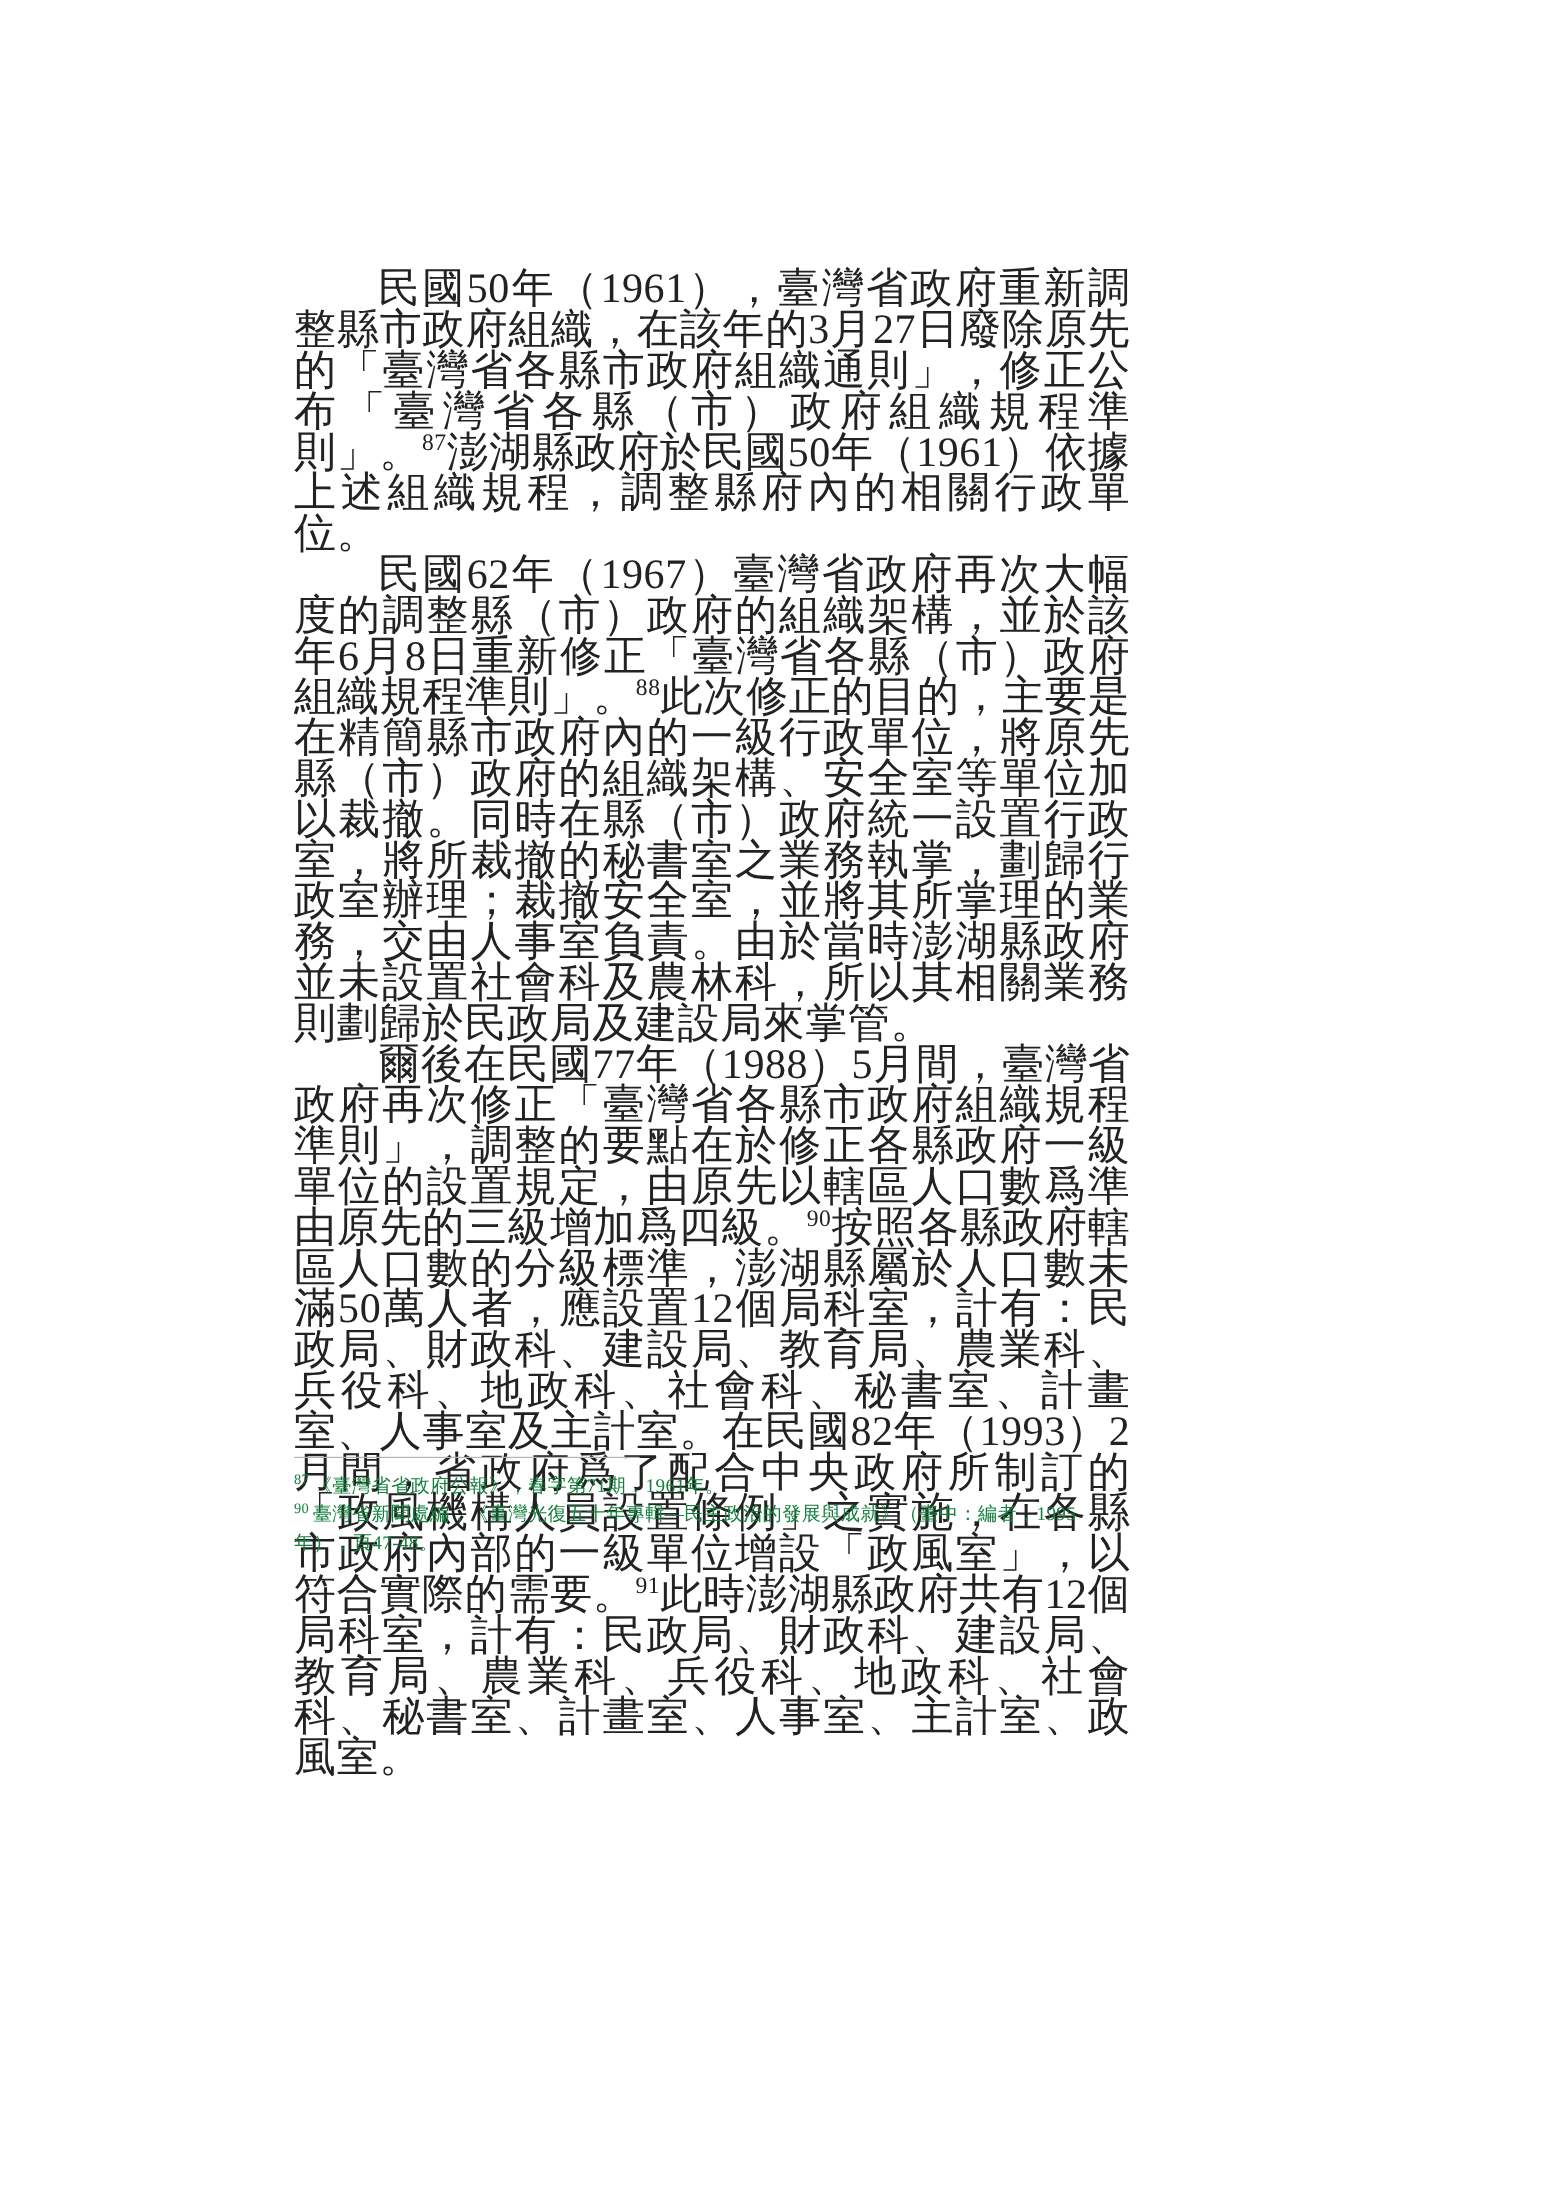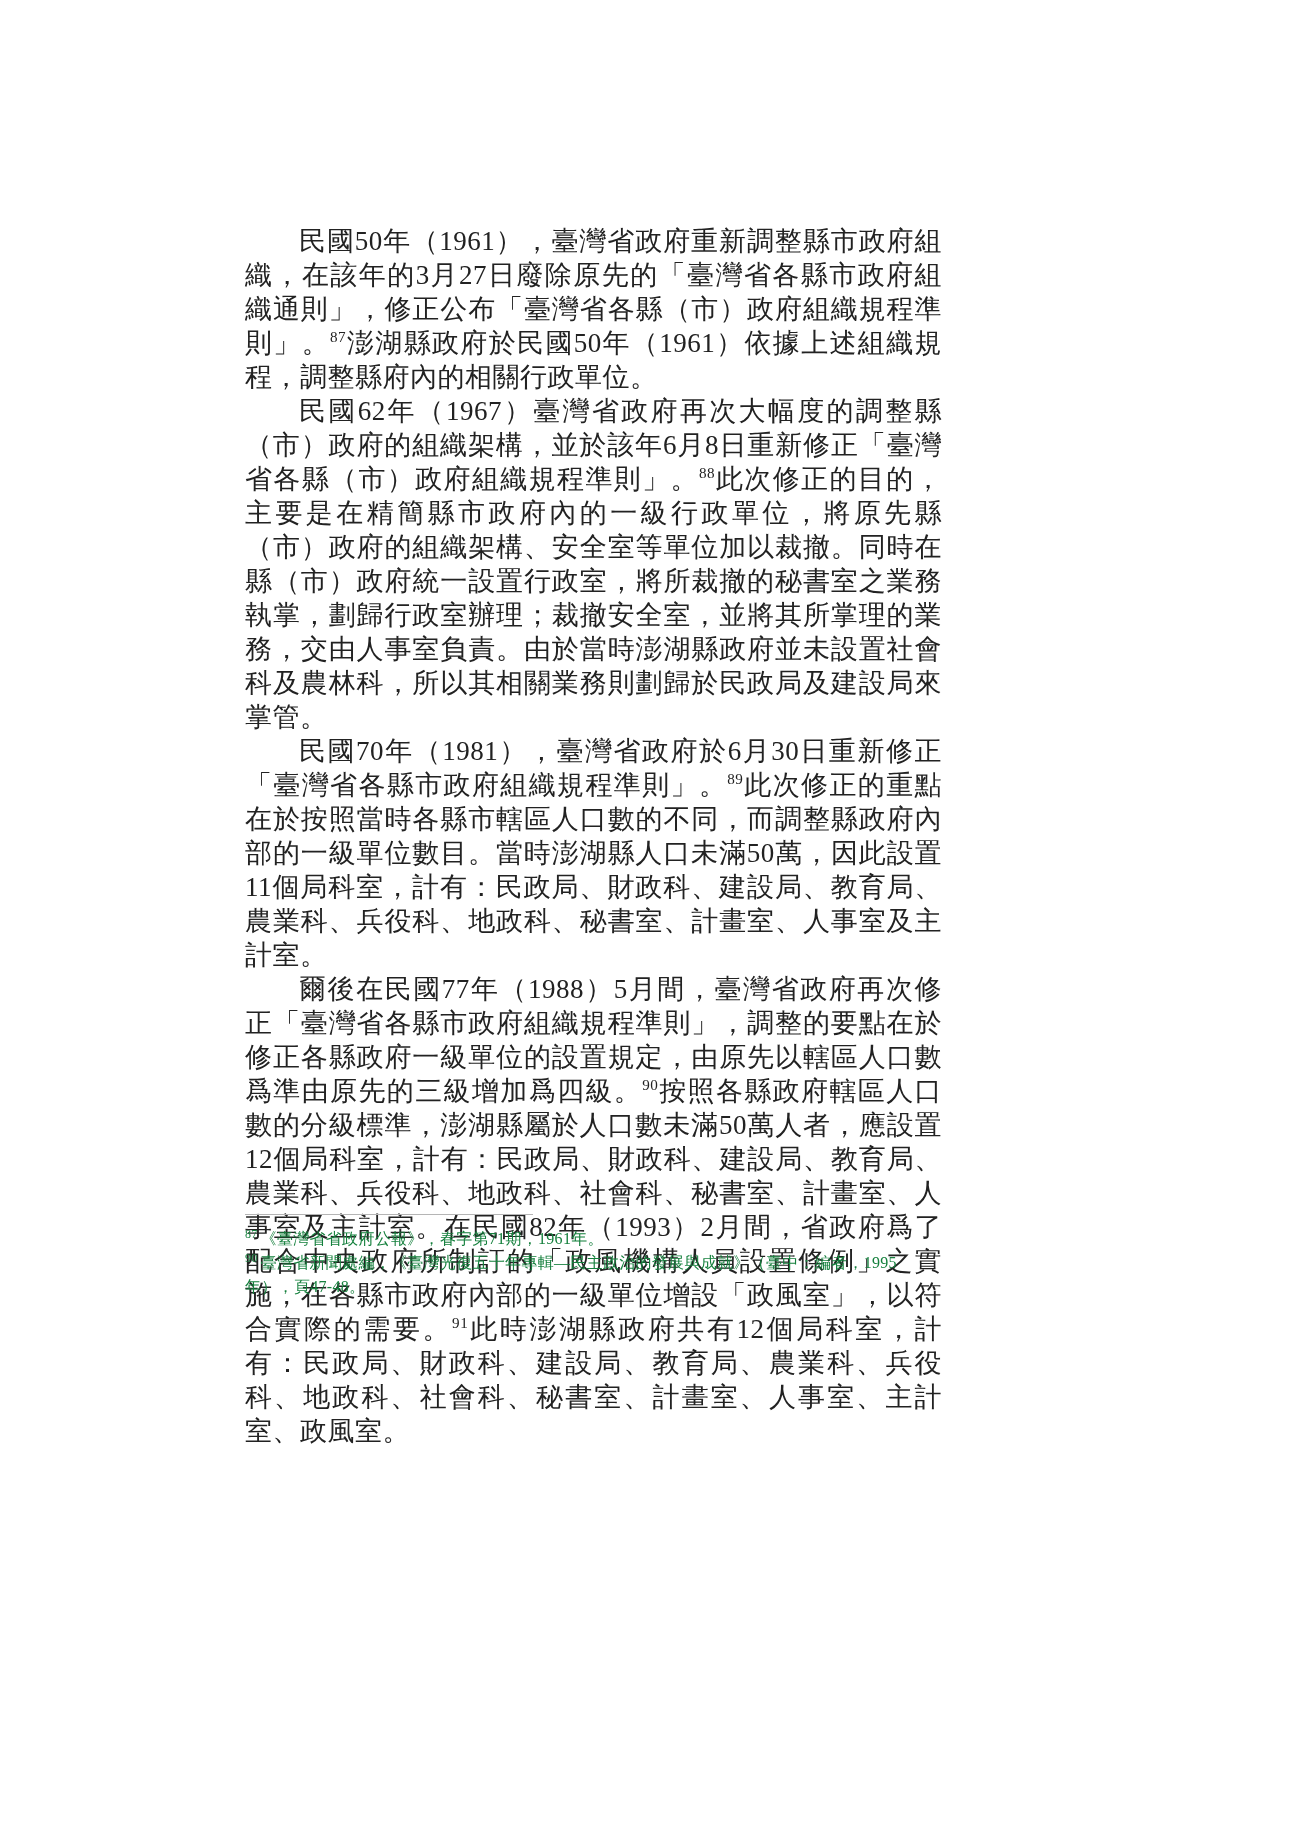--- a/index.html
+++ b/index.html
@@ -18,21 +18,21 @@
     overflow: hidden;
   }
   .content {
     position: absolute;
     left: 245px;
     top: 224px;
     width: 697px;
   }
   .para {
     margin: 0;
-    font-size: 27px;
+    font-size: 35px;
     line-height: 34px;
     letter-spacing: 0.5px;
     text-align: justify;
     text-indent: 2em;
     word-break: break-all;
     color: #222222;
   }
   .para sup {
     font-size: 0.56em;
     line-height: 0;
@@ -80,21 +80,20 @@
   }
 </style>
 </head>
 <body>
 
 <div class="page">
 
   <div class="content">
       <p class="para"><span>民國50年（1961），臺灣省政府重新調整縣市政府組織，在該年的3月27日廢除原先的「臺灣省各縣市政府組織通則」，修正公布「臺灣省各縣（市）政府組織規程準則」。</span><sup>87</sup><span>澎湖縣政府於民國50年（1961）依據上述組織規程，調整縣府內的相關行政單位。</span></p>
       <p class="para"><span>民國62年（1967）臺灣省政府再次大幅度的調整縣（市）政府的組織架構，並於該年6月8日重新修正「臺灣省各縣（市）政府組織規程準則」。</span><sup>88</sup><span>此次修正的目的，主要是在精簡縣市政府內的一級行政單位，將原先縣（市）政府的組織架構、安全室等單位加以裁撤。同時在縣（市）政府統一設置行政室，將所裁撤的秘書室之業務執掌，劃歸行政室辦理；裁撤安全室，並將其所掌理的業務，交由人事室負責。由於當時澎湖縣政府並未設置社會科及農林科，所以其相關業務則劃歸於民政局及建設局來掌管。</span></p>
-      <p class="para"><span>民國70年（1981），臺灣省政府於6月30日重新修正「臺灣省各縣市政府組織規程準則」。</span><sup>89</sup><span>此次修正的重點在於按照當時各縣市轄區人口數的不同，而調整縣政府內部的一級單位數目。當時澎湖縣人口未滿50萬，因此設置11個局科室，計有：民政局、財政科、建設局、教育局、農業科、兵役科、地政科、秘書室、計畫室、人事室及主計室。</span></p>
       <p class="para"><span>爾後在民國77年（1988）5月間，臺灣省政府再次修正「臺灣省各縣市政府組織規程準則」，調整的要點在於修正各縣政府一級單位的設置規定，由原先以轄區人口數爲準由原先的三級增加爲四級。</span><sup>90</sup><span>按照各縣政府轄區人口數的分級標準，澎湖縣屬於人口數未滿50萬人者，應設置12個局科室，計有：民政局、財政科、建設局、教育局、農業科、兵役科、地政科、社會科、秘書室、計畫室、人事室及主計室。在民國82年（1993）2月間，省政府爲了配合中央政府所制訂的「政風機構人員設置條例」之實施，在各縣市政府內部的一級單位增設「政風室」，以符合實際的需要。</span><sup>91</sup><span>此時澎湖縣政府共有12個局科室，計有：民政局、財政科、建設局、教育局、農業科、兵役科、地政科、社會科、秘書室、計畫室、人事室、主計室、政風室。</span></p>
     </div>
 
   <div class="footnotes">
     <div class="fn-rule"></div>
     <div>
         <p class="footnote"><sup>87</sup><span>《臺灣省省政府公報》，春字第71期，1961年。</span></p>
         <p class="footnote"><sup>90</sup><span>臺灣省新聞處編，《臺灣光復五十年專輯—民主政治的發展與成就》（臺中：編者，1995年），頁47-48。</span></p>
       </div>
   </div>

